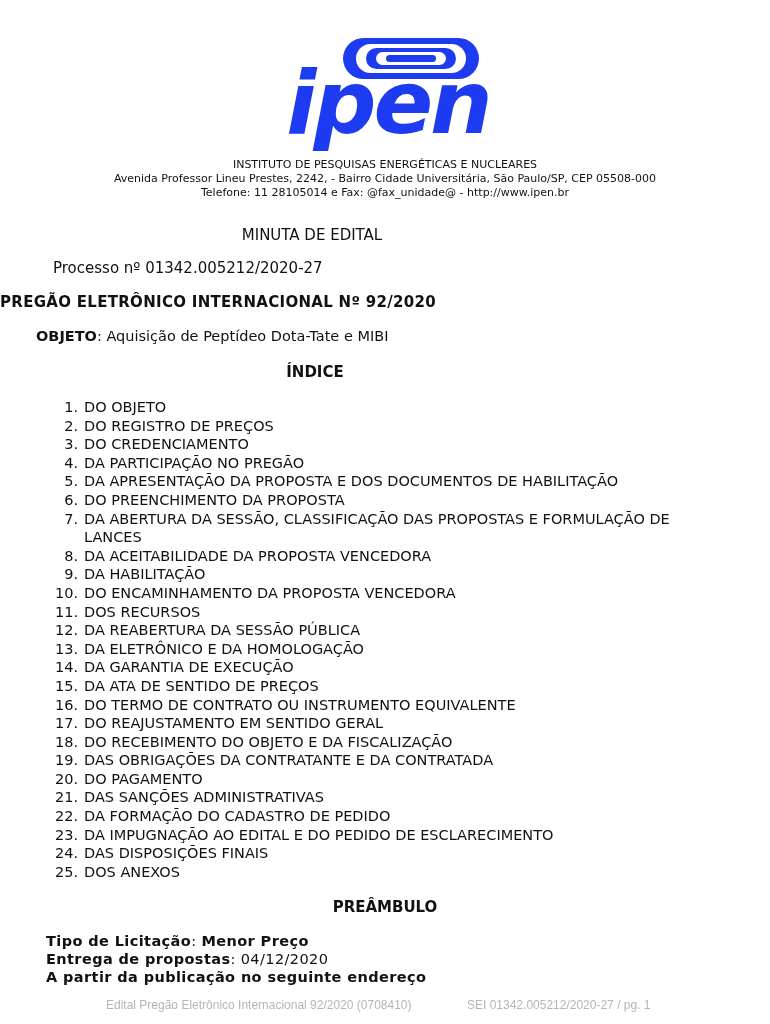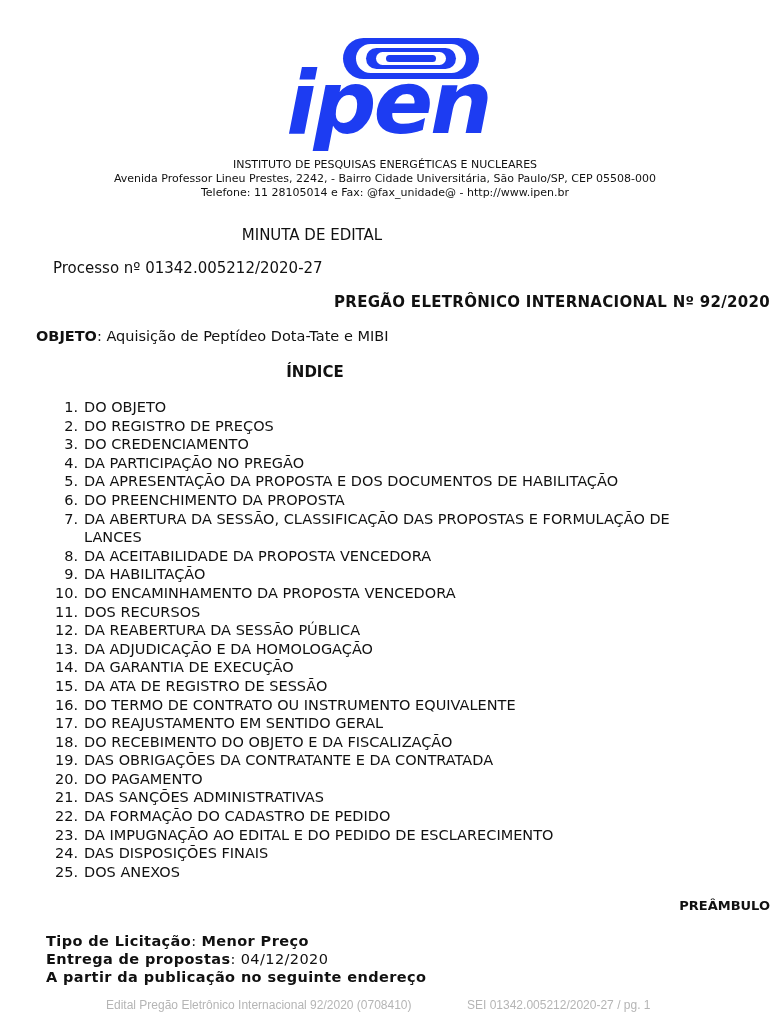--- a/index.html
+++ b/index.html
@@ -3,33 +3,33 @@
   <meta charset="utf-8">
   <style>
     html, body { margin: 0; padding: 0; background: #ffffff; }
     body { width: 770px; height: 1024px; position: relative; overflow: hidden;
            font-family: "DejaVu Sans", sans-serif; color: #111; }
     .logo { position: absolute; left: 270px; top: 33px; width: 240px; height: 120px; }
     .header-lines { position: absolute; left: 0; top: 158px; width: 770px; text-align: center;
                     font-size: 11px; line-height: 14px; color: #111; }
     .minuta { position: absolute; left: 0; top: 226px; width: 624px; text-align: center; font-size: 15px; }
     .processo { position: absolute; left: 53px; top: 259px; font-size: 15px; }
-    .pregao { position: absolute; left: 0; top: 293px; width: 770px; text-align: right;
+    .pregao { position: absolute; left: 0; top: 293px; width: 770px; text-align: left;
               font-size: 15px; font-weight: bold; letter-spacing: 0.3px; }
     .objeto { position: absolute; left: 36px; top: 328px; font-size: 14.5px; }
     .objeto b { font-weight: bold; }
     .indice-title { position: absolute; left: 0; top: 363px; width: 630px; text-align: center;
                     font-size: 15px; font-weight: bold; }
     .toc { position: absolute; left: 40px; top: 398px; width: 680px; margin: 0; padding: 0; list-style: none;
            font-size: 14.5px; line-height: 18.6px; }
     .toc li { display: flex; }
     .toc .num { width: 38px; text-align: right; padding-right: 6px; flex: none; }
     .toc .txt { flex: 1; }
-    .preambulo { position: absolute; left: 0; top: 898px; width: 770px; text-align: right;
-                 font-size: 13px; font-weight: bold; }
+    .preambulo { position: absolute; left: 0; top: 898px; width: 770px; text-align: center;
+                 font-size: 15px; font-weight: bold; }
     .pre-lines { position: absolute; left: 46px; top: 932px; font-size: 14.5px; line-height: 18px; letter-spacing: 0.4px; }
     .pre-lines b { font-weight: bold; }
     .footer { position: absolute; left: 0; top: 998px; width: 770px; font-family: "Liberation Sans", sans-serif;
               font-size: 12px; color: #b5b5b5; }
     .footer .f1 { position: absolute; left: 106px; }
     .footer .f2 { position: absolute; left: 467px; }
   </style>
 </head>
 <body>
 
@@ -105,29 +105,29 @@
     <li>
       <span class="num">11.</span>
       <span class="txt">DOS RECURSOS</span>
     </li>
     <li>
       <span class="num">12.</span>
       <span class="txt">DA REABERTURA DA SESSÃO PÚBLICA</span>
     </li>
     <li>
       <span class="num">13.</span>
-      <span class="txt">DA ADJUDICAÇÃO E DA HOMOLOGAÇÃO</span>
+      <span class="txt">DA ELETRÔNICO E DA HOMOLOGAÇÃO</span>
     </li>
     <li>
       <span class="num">14.</span>
       <span class="txt">DA GARANTIA DE EXECUÇÃO</span>
     </li>
     <li>
       <span class="num">15.</span>
-      <span class="txt">DA ATA DE REGISTRO DE SESSÃO</span>
+      <span class="txt">DA ATA DE SENTIDO DE PREÇOS</span>
     </li>
     <li>
       <span class="num">16.</span>
       <span class="txt">DO TERMO DE CONTRATO OU INSTRUMENTO EQUIVALENTE</span>
     </li>
     <li>
       <span class="num">17.</span>
       <span class="txt">DO REAJUSTAMENTO EM SENTIDO GERAL</span>
     </li>
     <li>

